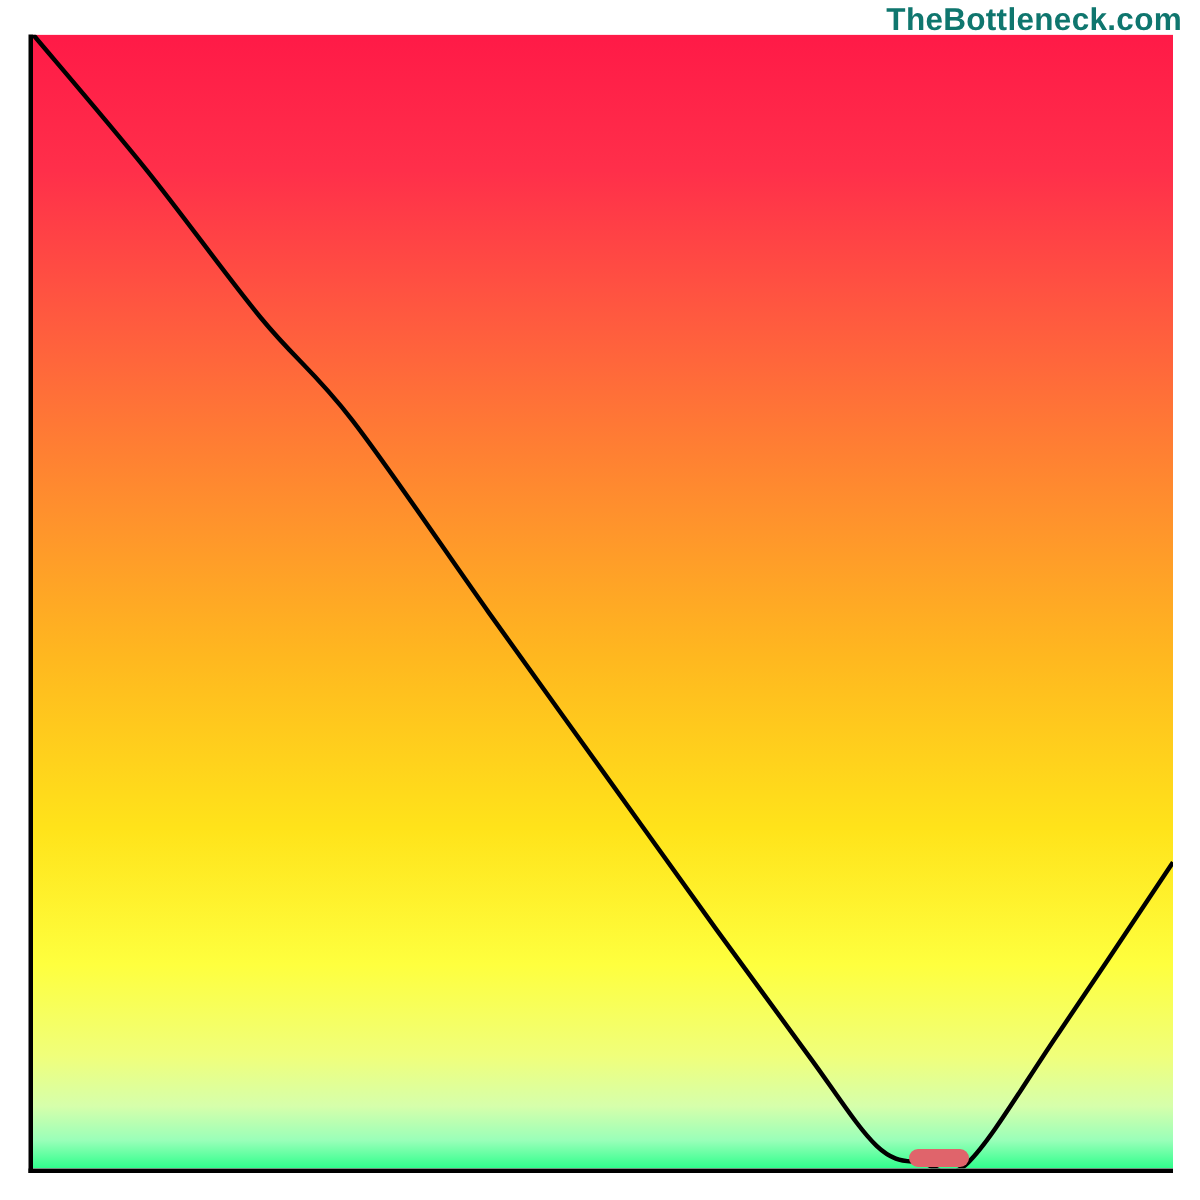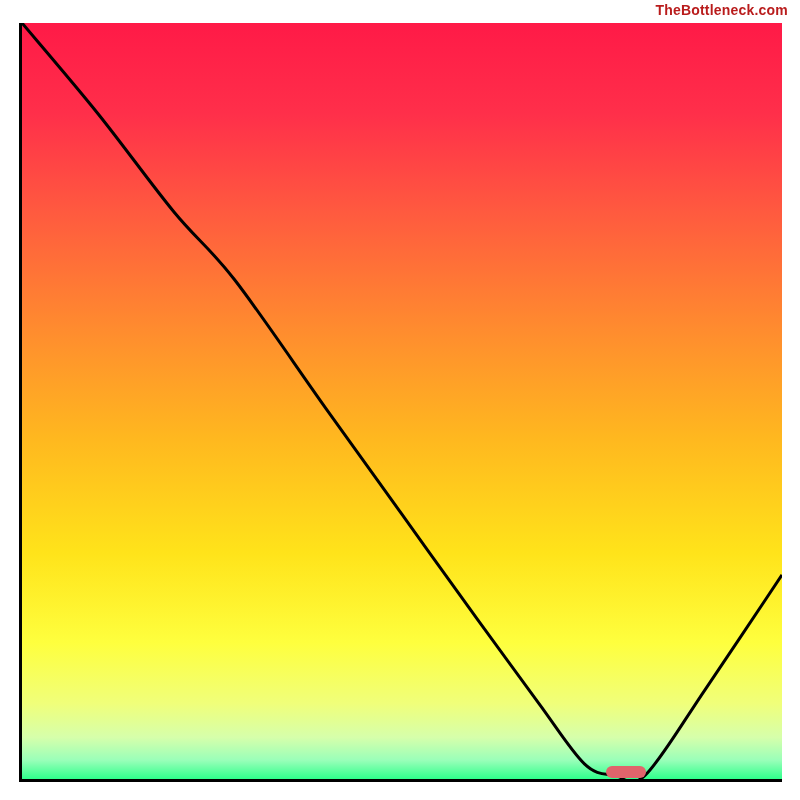--- a/index.html
+++ b/index.html
@@ -45,23 +45,23 @@
     width: 40px;
     height: 12px;
     border-radius: 6px;
     transform: translate(-50%, -50%);
   }
   .watermark {
     position: absolute;
     top: 2px;
     right: 12px;
     font-family: Arial, Helvetica, sans-serif;
-    font-size: 14px;
+    font-size: 21px;
     font-weight: 600;
-    color: #b91c1c;
+    color: #0f766e;
     letter-spacing: 0.2px;
   }
 </style>
 </head>
 <body>
 
 <div class="chart-wrap">
 
   <div class="watermark">TheBottleneck.com</div>
 

